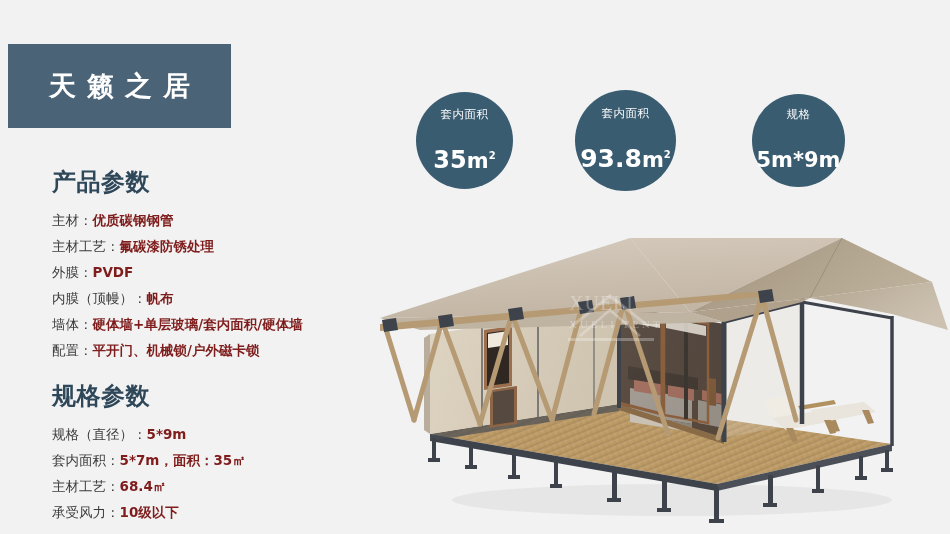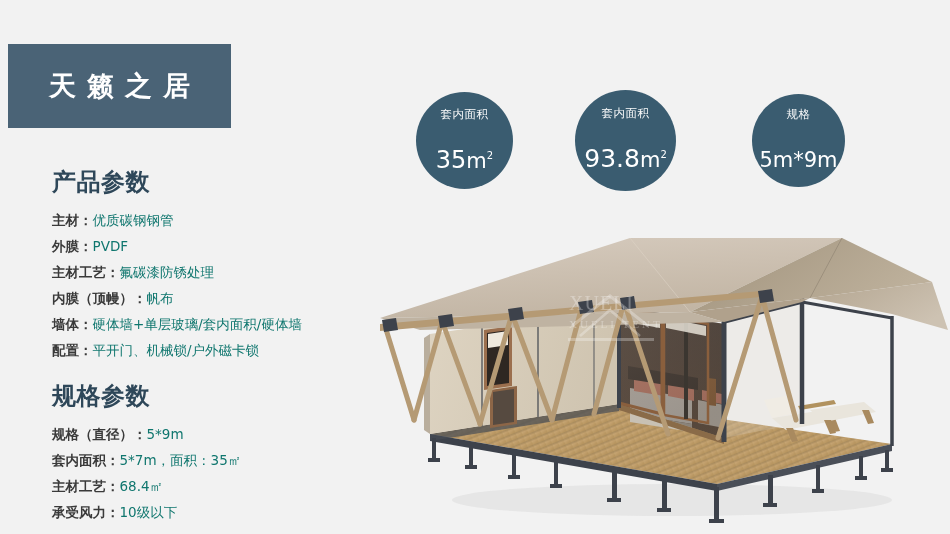--- a/index.html
+++ b/index.html
@@ -29,36 +29,36 @@
   .sec-title{
     color:#2e4759; font-size:24px; font-weight:bold;
     font-family:"DejaVu Sans","Liberation Sans",sans-serif;
     margin-bottom:9px; letter-spacing:.5px;
   }
   .spec-list{ list-style:none; }
   .spec-row{
     font-size:13.5px; line-height:26px; white-space:nowrap;
     font-family:"DejaVu Sans","Liberation Sans",sans-serif;
   }
-  .spec-row .k{ color:#3a3a3a; font-weight:bold; }
-  .spec-row .v{ color:#0f766e; font-weight:normal; }
+  .spec-row .k{ color:#3a3a3a; font-weight:normal; }
+  .spec-row .v{ color:#7f1d1d; font-weight:bold; }
   #group-2{ margin-top:17px; }
 
   
   #badges{ position:absolute; left:412px; top:90px; width:460px; height:104px; }
   .badge{
     position:absolute; border-radius:50%;
     background:#3a5c70; color:#fff;
     display:flex; flex-direction:column;
     align-items:center; justify-content:center;
     font-family:"DejaVu Sans","Liberation Sans",sans-serif;
     gap:20px;
   }
   .badge .lbl{ font-size:11.5px; line-height:14px; letter-spacing:.5px; opacity:.97; }
-  .badge .val{ font-size:24px; line-height:28px; font-weight:normal; margin-top:1px; }
+  .badge .val{ font-size:24px; line-height:28px; font-weight:bold; margin-top:1px; }
   .badge .val .u{ font-size:21px; }
   .badge .val sup{ font-size:10px; vertical-align:super; }
   #badge-0{ left:4px;   top:2px; width:97px; height:97px; }
   #badge-1{ left:163px; top:0px; width:101px; height:101px; }
   #badge-2{ left:340px; top:4px; width:93px;  height:93px; }
   #badge-1 .val{ font-size:25px; }
   #badge-2 .val{ font-size:21px; }
 
   
   #render{
@@ -82,24 +82,24 @@
 
   <div id="spec-panel">
 
     <div id="group-1">
       <div class="sec-title">产品参数</div>
       <ul class="spec-list">
         <li class="spec-row">
           <span class="k">主材：</span><span class="v">优质碳钢钢管</span>
         </li>
         <li class="spec-row">
+          <span class="k">主材工艺：</span><span class="v">氟碳漆防锈处理</span>
+        </li>
+        <li class="spec-row">
           <span class="k">外膜：</span><span class="v">PVDF</span>
-        </li>
-        <li class="spec-row">
-          <span class="k">主材工艺：</span><span class="v">氟碳漆防锈处理</span>
         </li>
         <li class="spec-row">
           <span class="k">内膜（顶幔）：</span><span class="v">帆布</span>
         </li>
         <li class="spec-row">
           <span class="k">墙体：</span><span class="v">硬体墙+单层玻璃/套内面积/硬体墙</span>
         </li>
         <li class="spec-row">
           <span class="k">配置：</span><span class="v">平开门、机械锁/户外磁卡锁</span>
         </li>

